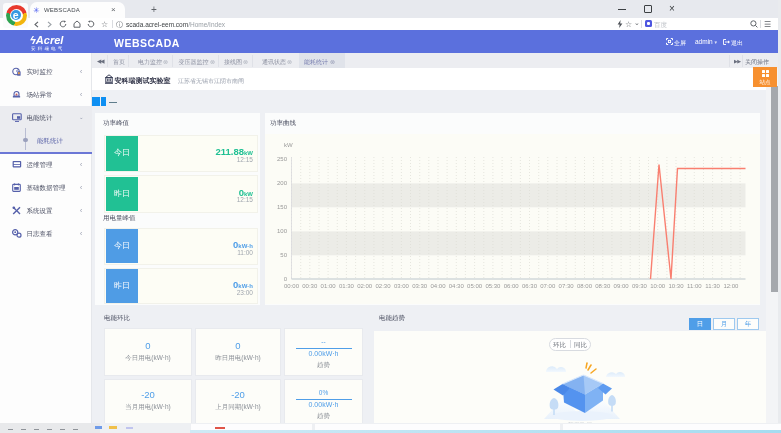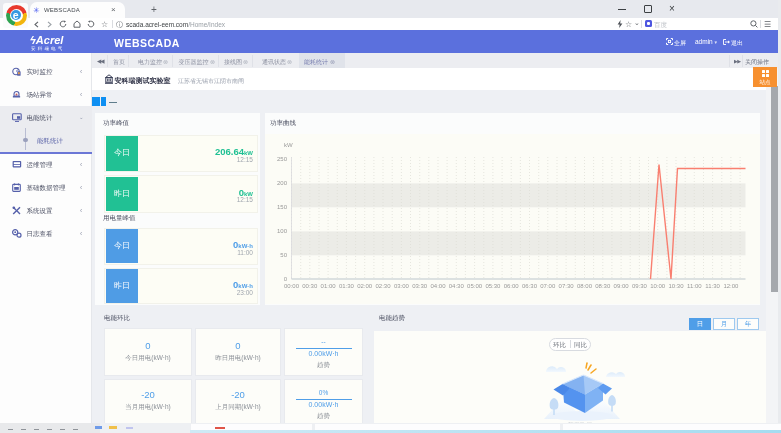--- a/index.html
+++ b/index.html
@@ -202,21 +202,21 @@
 
 <div class="abs" style="left:92px;top:96.5px;width:7.5px;height:9.5px;background:#0e8ff2;"></div>
 <div class="abs" style="left:101px;top:96.5px;width:4.5px;height:9.5px;background:#0e8ff2;"></div>
 <div class="abs" style="left:109px;top:101.5px;width:7.5px;height:1.6px;background:#5f7d8c;"></div>
 
 <div class="abs" style="left:95px;top:113px;width:165px;height:192px;background:#fbfcfc;"></div>
 <div class="abs" style="left:103px;top:118.5px;font-size:6.5px;color:#4a4e60;">功率峰值</div>
 
 <div class="abs" style="left:104px;top:134.5px;width:154px;height:37.5px;background:#fdfdf5;border:1px solid #f2f2ea;box-sizing:border-box;"></div>
 <div class="abs" style="left:106px;top:136px;width:32px;height:34.5px;background:#21c194;color:#fff;font-size:8px;text-align:center;line-height:34.5px;">今日</div>
-<div class="abs" style="left:150px;top:141px;width:103px;text-align:right;color:#1fc093;font-weight:bold;"><span style="font-size:9.5px;">206.64</span><span style="font-size:6px;">kW</span></div>
+<div class="abs" style="left:150px;top:141px;width:103px;text-align:right;color:#1fc093;font-weight:bold;"><span style="font-size:9.5px;">211.88</span><span style="font-size:6px;">kW</span></div>
 <div class="abs" style="left:150px;top:155.5px;width:103px;text-align:right;color:#a0a6ae;font-size:6.5px;">12:15</div>
 
 <div class="abs" style="left:104px;top:175px;width:154px;height:37.5px;background:#fdfdf5;border:1px solid #f2f2ea;box-sizing:border-box;"></div>
 <div class="abs" style="left:106px;top:176.5px;width:32px;height:34.5px;background:#21c194;color:#fff;font-size:8px;text-align:center;line-height:34.5px;">昨日</div>
 <div class="abs" style="left:150px;top:181.5px;width:103px;text-align:right;color:#1fc093;font-weight:bold;"><span style="font-size:9.5px;">0</span><span style="font-size:6px;">kW</span></div>
 <div class="abs" style="left:150px;top:196px;width:103px;text-align:right;color:#a0a6ae;font-size:6.5px;">12:15</div>
 
 <div class="abs" style="left:103px;top:214px;font-size:6.5px;color:#4a4e60;">用电量峰值</div>
 
 <div class="abs" style="left:104px;top:227.5px;width:154px;height:37px;background:#fdfdf5;border:1px solid #f2f2ea;box-sizing:border-box;"></div>

